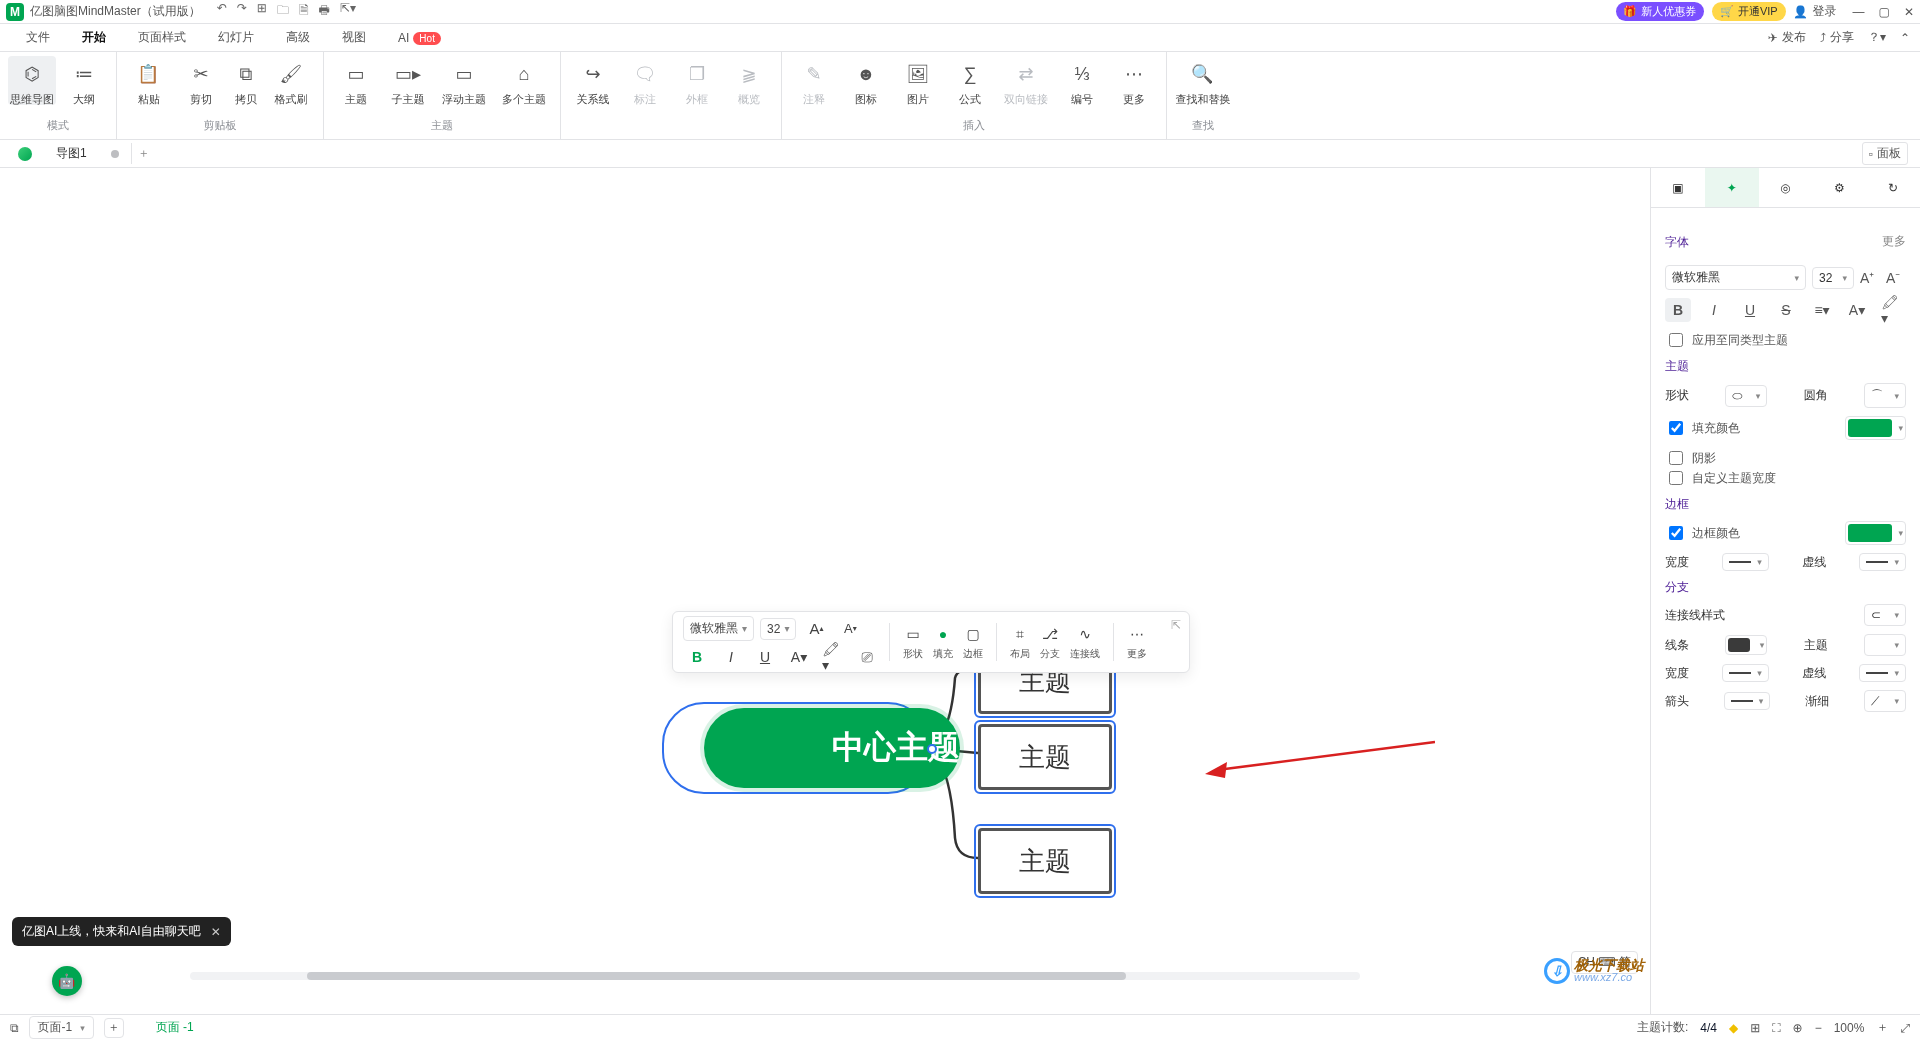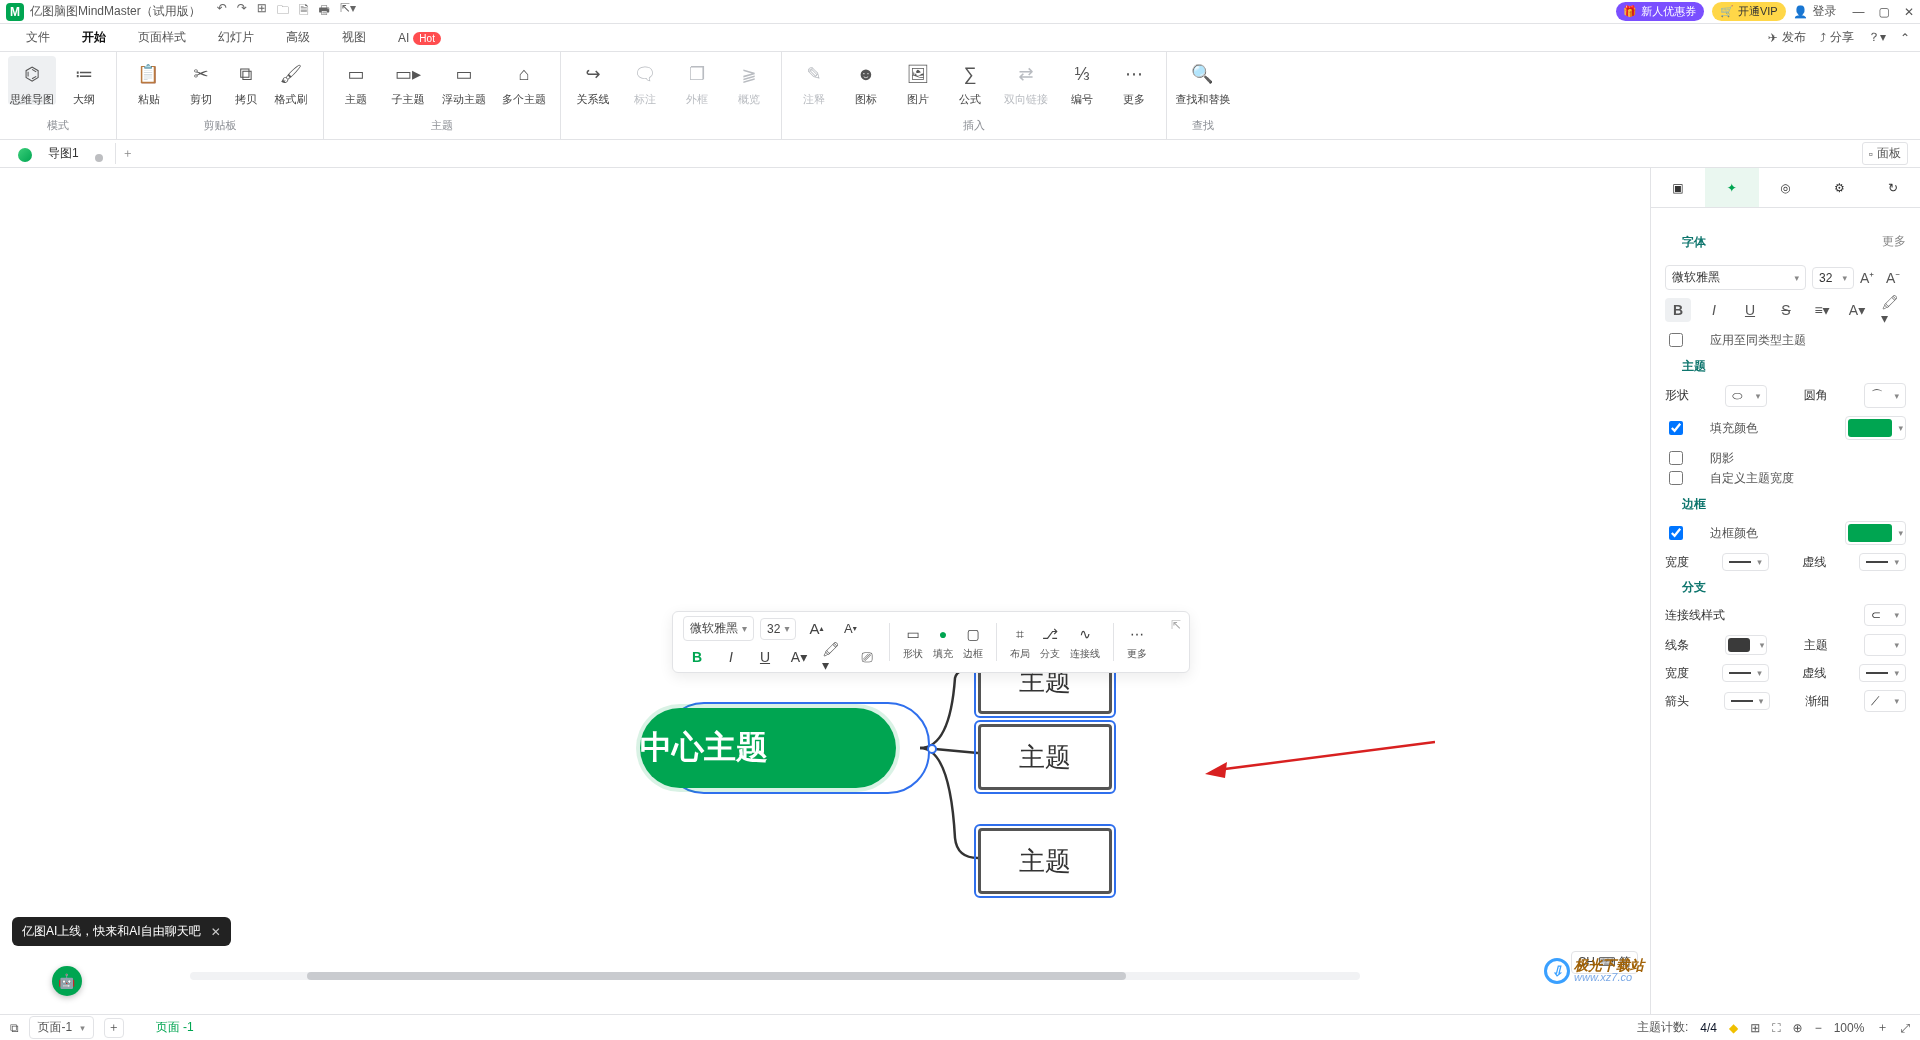--- a/index.html
+++ b/index.html
@@ -47,31 +47,31 @@
   .ritem.wide{width:56px;}
   .ritem.active{background:#eef0f2;border-radius:4px;}
   .ritem .icn{width:24px;height:24px;display:flex;align-items:center;justify-content:center;font-size:18px;color:#555;}
   .ritem .lbl{font-size:11px;margin-top:7px;text-align:center;line-height:12px;}
   .grp-label{font-size:11px;color:var(--muted);margin-top:auto;padding-bottom:2px;text-align:center;}
   .disabled{color:var(--muted2)!important;}
   .disabled .icn{color:var(--muted2);}
 
   
   .tabsbar{height:28px;display:flex;align-items:center;border-bottom:1px solid var(--border);padding:0 6px;}
-  .doc-tab{display:flex;align-items:flex-end;gap:16px;padding:2px 12px;border-right:1px solid var(--border);cursor:pointer;}
+  .doc-tab{display:flex;align-items:center;gap:24px;padding:2px 12px;border-right:1px solid var(--border);cursor:pointer;}
   .dot16{width:14px;height:14px;border-radius:50%;background:linear-gradient(135deg,#3ccf7a,#00a551);}
   .tab-unsaved{width:8px;height:8px;border-radius:50%;background:#bdbec1;}
   .add-tab{width:24px;height:24px;display:flex;align-items:center;justify-content:center;color:#888;cursor:pointer;}
   .tabs-right{margin-left:auto;display:flex;align-items:center;gap:6px;padding-right:6px;color:#555;}
   .panel-btn{display:flex;align-items:center;gap:4px;cursor:pointer;border:1px solid var(--border);padding:2px 6px;border-radius:3px;}
 
   
   .workspace{position:relative;height:calc(100% - 24px - 28px - 88px - 28px - 26px);display:flex;}
   .canvas{flex:1;position:relative;background:#ffffff;overflow:hidden;}
-  .node-center{position:absolute;left:640px;top:540px;width:256px;height:80px;border-radius:40px;background:var(--green);color:#fff;display:flex;align-items:center;justify-content:flex-start;font-size:32px;font-weight:600;box-shadow:0 0 0 4px rgba(0,165,81,.15);}
+  .node-center{position:absolute;left:704px;top:540px;width:256px;height:80px;border-radius:40px;background:var(--green);color:#fff;display:flex;align-items:center;justify-content:flex-end;font-size:32px;font-weight:600;box-shadow:0 0 0 4px rgba(0,165,81,.15);}
   .node-sel{position:absolute;border:2px solid #2f6fed;border-radius:42px;}
   .sel-center{left:662px;top:534px;width:268px;height:92px;}
   .conn-dot{position:absolute;width:10px;height:10px;border:2px solid #2f6fed;border-radius:50%;background:#fff;}
   .conn-dot.c1{left:927px;top:576px;}
   .node-sub{position:absolute;width:134px;height:66px;border:3px solid #555;border-radius:4px;background:#fff;display:flex;align-items:center;justify-content:center;font-size:26px;color:#333;}
   .sel-sub{position:absolute;border:2px solid #2f6fed;border-radius:6px;width:142px;height:74px;}
   .sub1{left:978px;top:480px;}
   .sel1{left:974px;top:476px;}
   .sub2{left:978px;top:556px;}
   .sel2{left:974px;top:552px;}
@@ -96,27 +96,27 @@
   .ai-fab{position:absolute;left:52px;bottom:18px;width:30px;height:30px;border-radius:50%;background:var(--green);color:#fff;display:flex;align-items:center;justify-content:center;font-size:14px;box-shadow:0 2px 6px rgba(0,0,0,.25);}
 
   .ime{position:absolute;right:12px;bottom:40px;border:1px solid var(--border);border-radius:4px;padding:2px 6px;background:#fff;color:#444;display:flex;align-items:center;gap:4px;font-size:12px;}
 
   
   .sidepanel{width:270px;border-left:1px solid var(--border);display:flex;flex-direction:column;background:#fff;position:relative;}
   .sp-tabs{height:40px;display:flex;align-items:center;border-bottom:1px solid var(--border);}
   .sp-tab{flex:1;display:flex;align-items:center;justify-content:center;height:100%;cursor:pointer;}
   .sp-tab.active{background:#eaf7f0;}
   .sp-body{flex:1;overflow:auto;padding:10px 14px;}
-  .sp-section-title{font-weight:700;color:#0f766e;margin:8px 17px 6px;}
+  .sp-section-title{font-weight:400;color:#4c1d95;margin:8px 0 6px;}
   .sp-row{display:flex;align-items:center;justify-content:space-between;margin:8px 0;}
   .sel-box{border:1px solid var(--border);border-radius:4px;padding:3px 6px;display:flex;align-items:center;gap:4px;min-width:42px;justify-content:space-between;background:#fff;}
   .color-chip{width:44px;height:18px;border-radius:3px;background:var(--green);}
   .dark-chip{width:22px;height:14px;border-radius:3px;background:#3a3a3a;}
   .more-link{color:#888;cursor:pointer;}
-  .chk{display:flex;align-items:center;gap:24px;color:#555;}
+  .chk{display:flex;align-items:center;gap:6px;color:#555;}
   .chk input{width:14px;height:14px;}
   .swatch-line{width:22px;height:2px;background:#444;}
   .reset-btn{border:1px solid var(--border);width:100%;padding:8px 0;text-align:center;border-radius:4px;margin-top:10px;cursor:pointer;color:#555;}
   .sp-icnrow{display:flex;gap:10px;}
   .ib{width:26px;height:24px;border:1px solid transparent;display:flex;align-items:center;justify-content:center;border-radius:4px;color:#555;cursor:pointer;font-size:14px;}
   .ib.active{background:#eef0f2;}
   .chev8{font-size:9px;color:#888;margin-left:2px;}
 
   
   .statusbar{position:absolute;left:0;right:0;bottom:0;height:26px;border-top:1px solid var(--border);display:flex;align-items:center;padding:0 10px;background:#fff;color:#555;}

